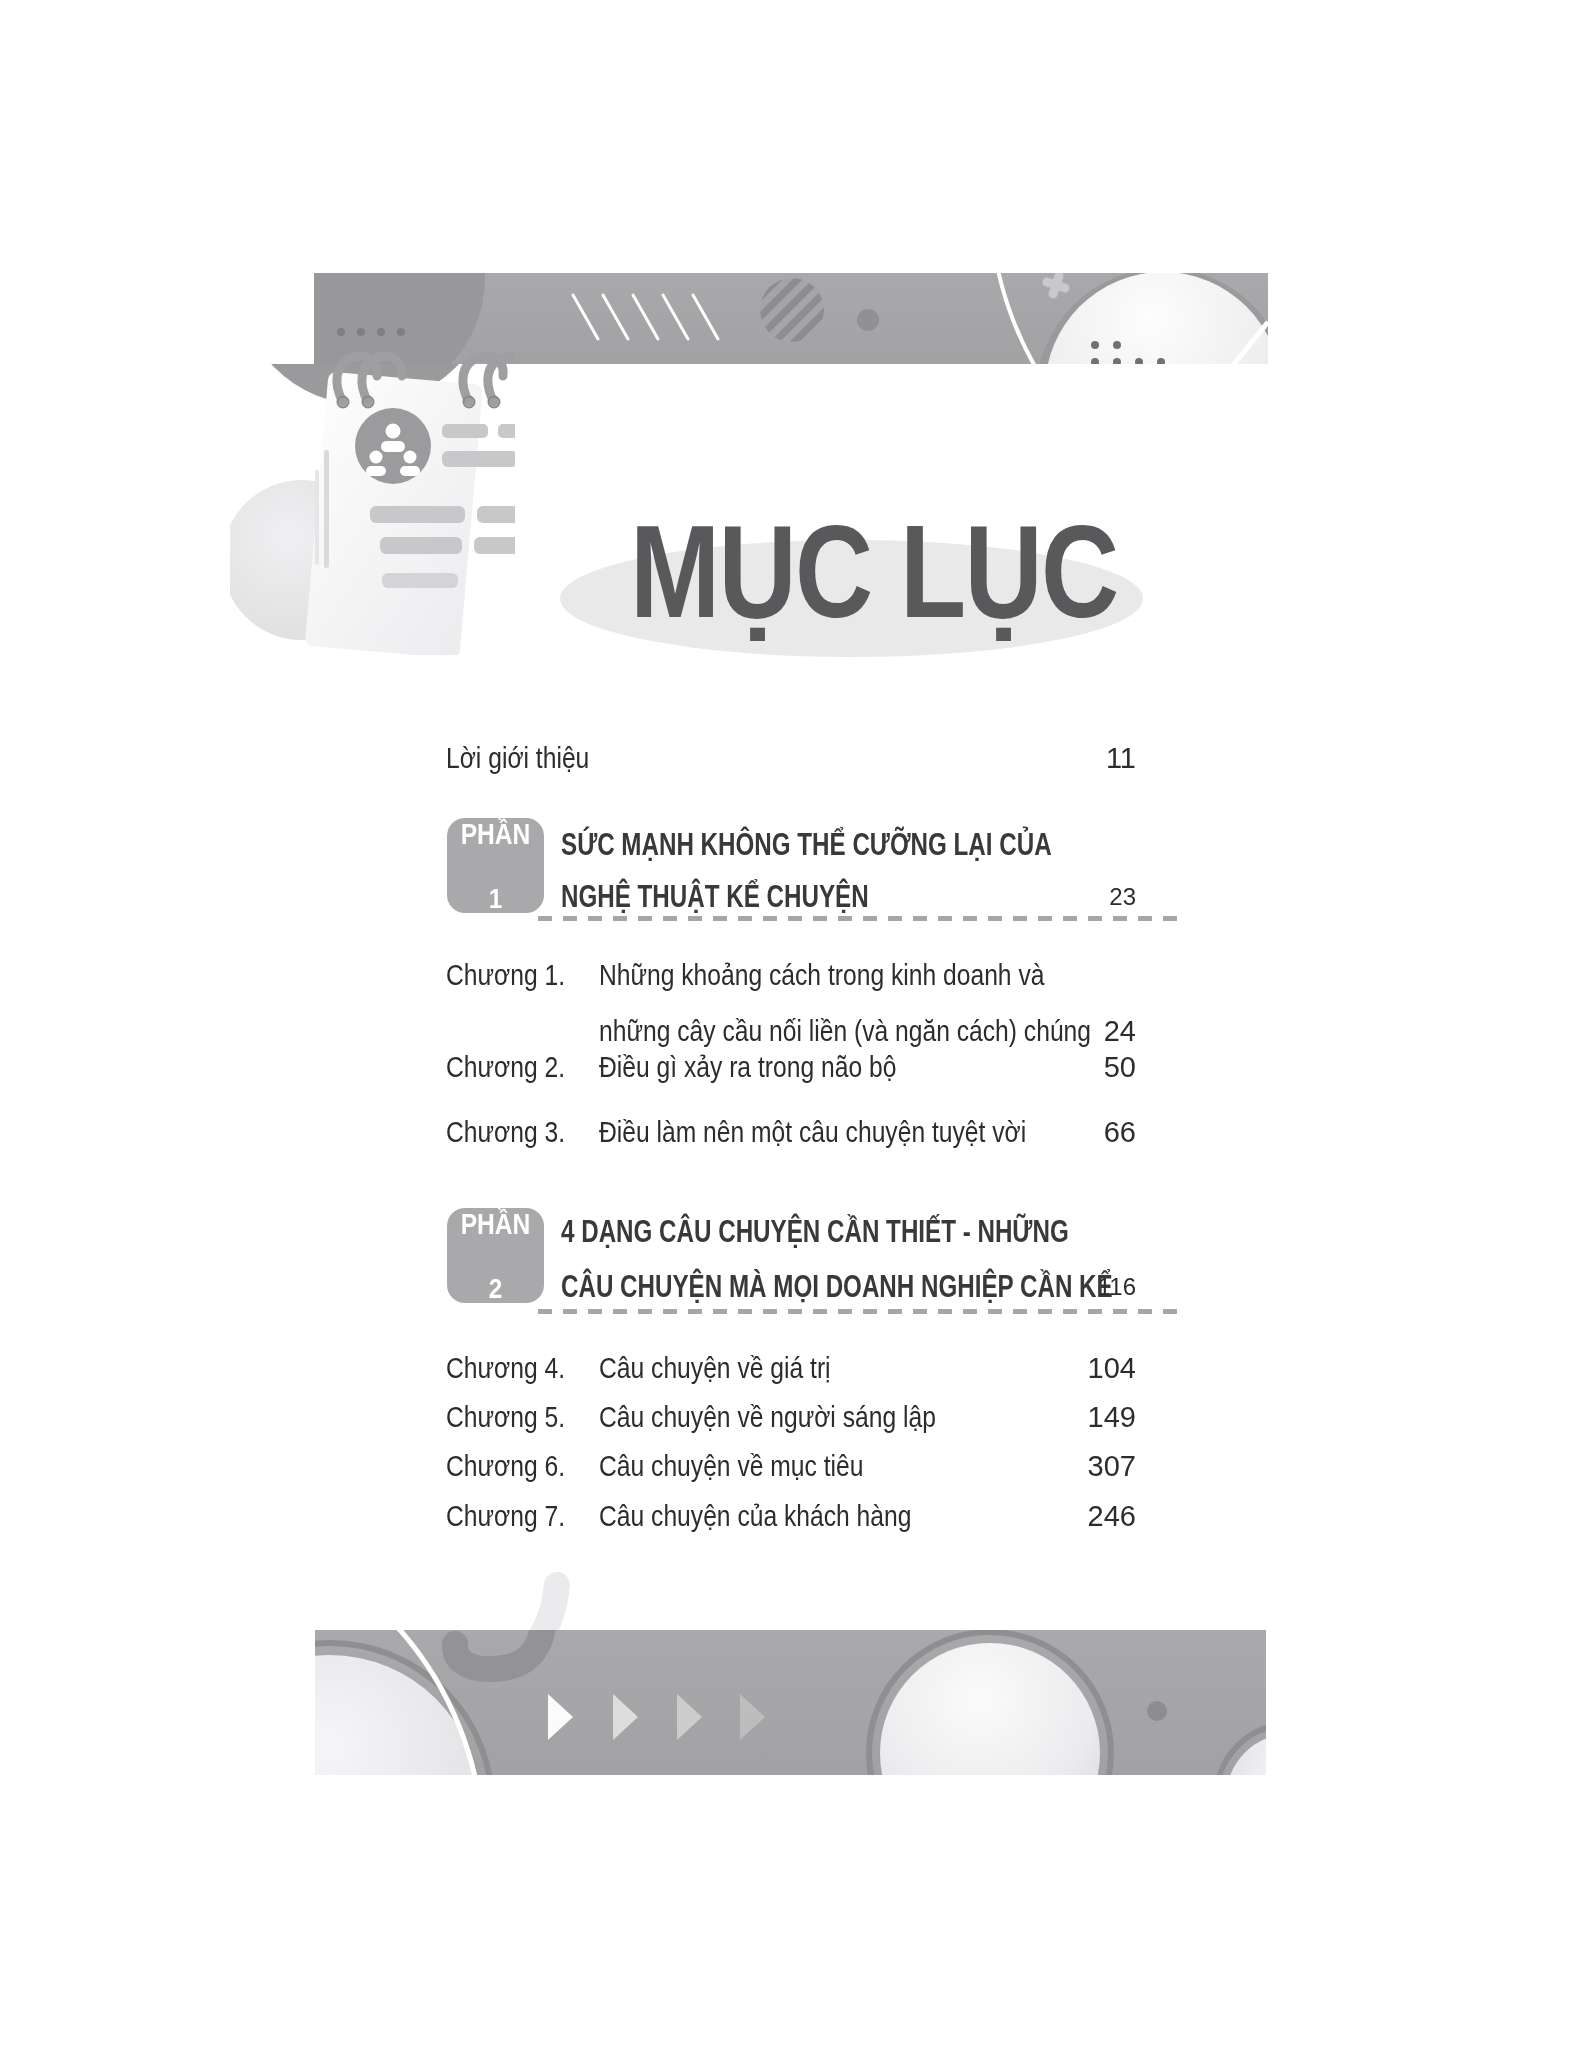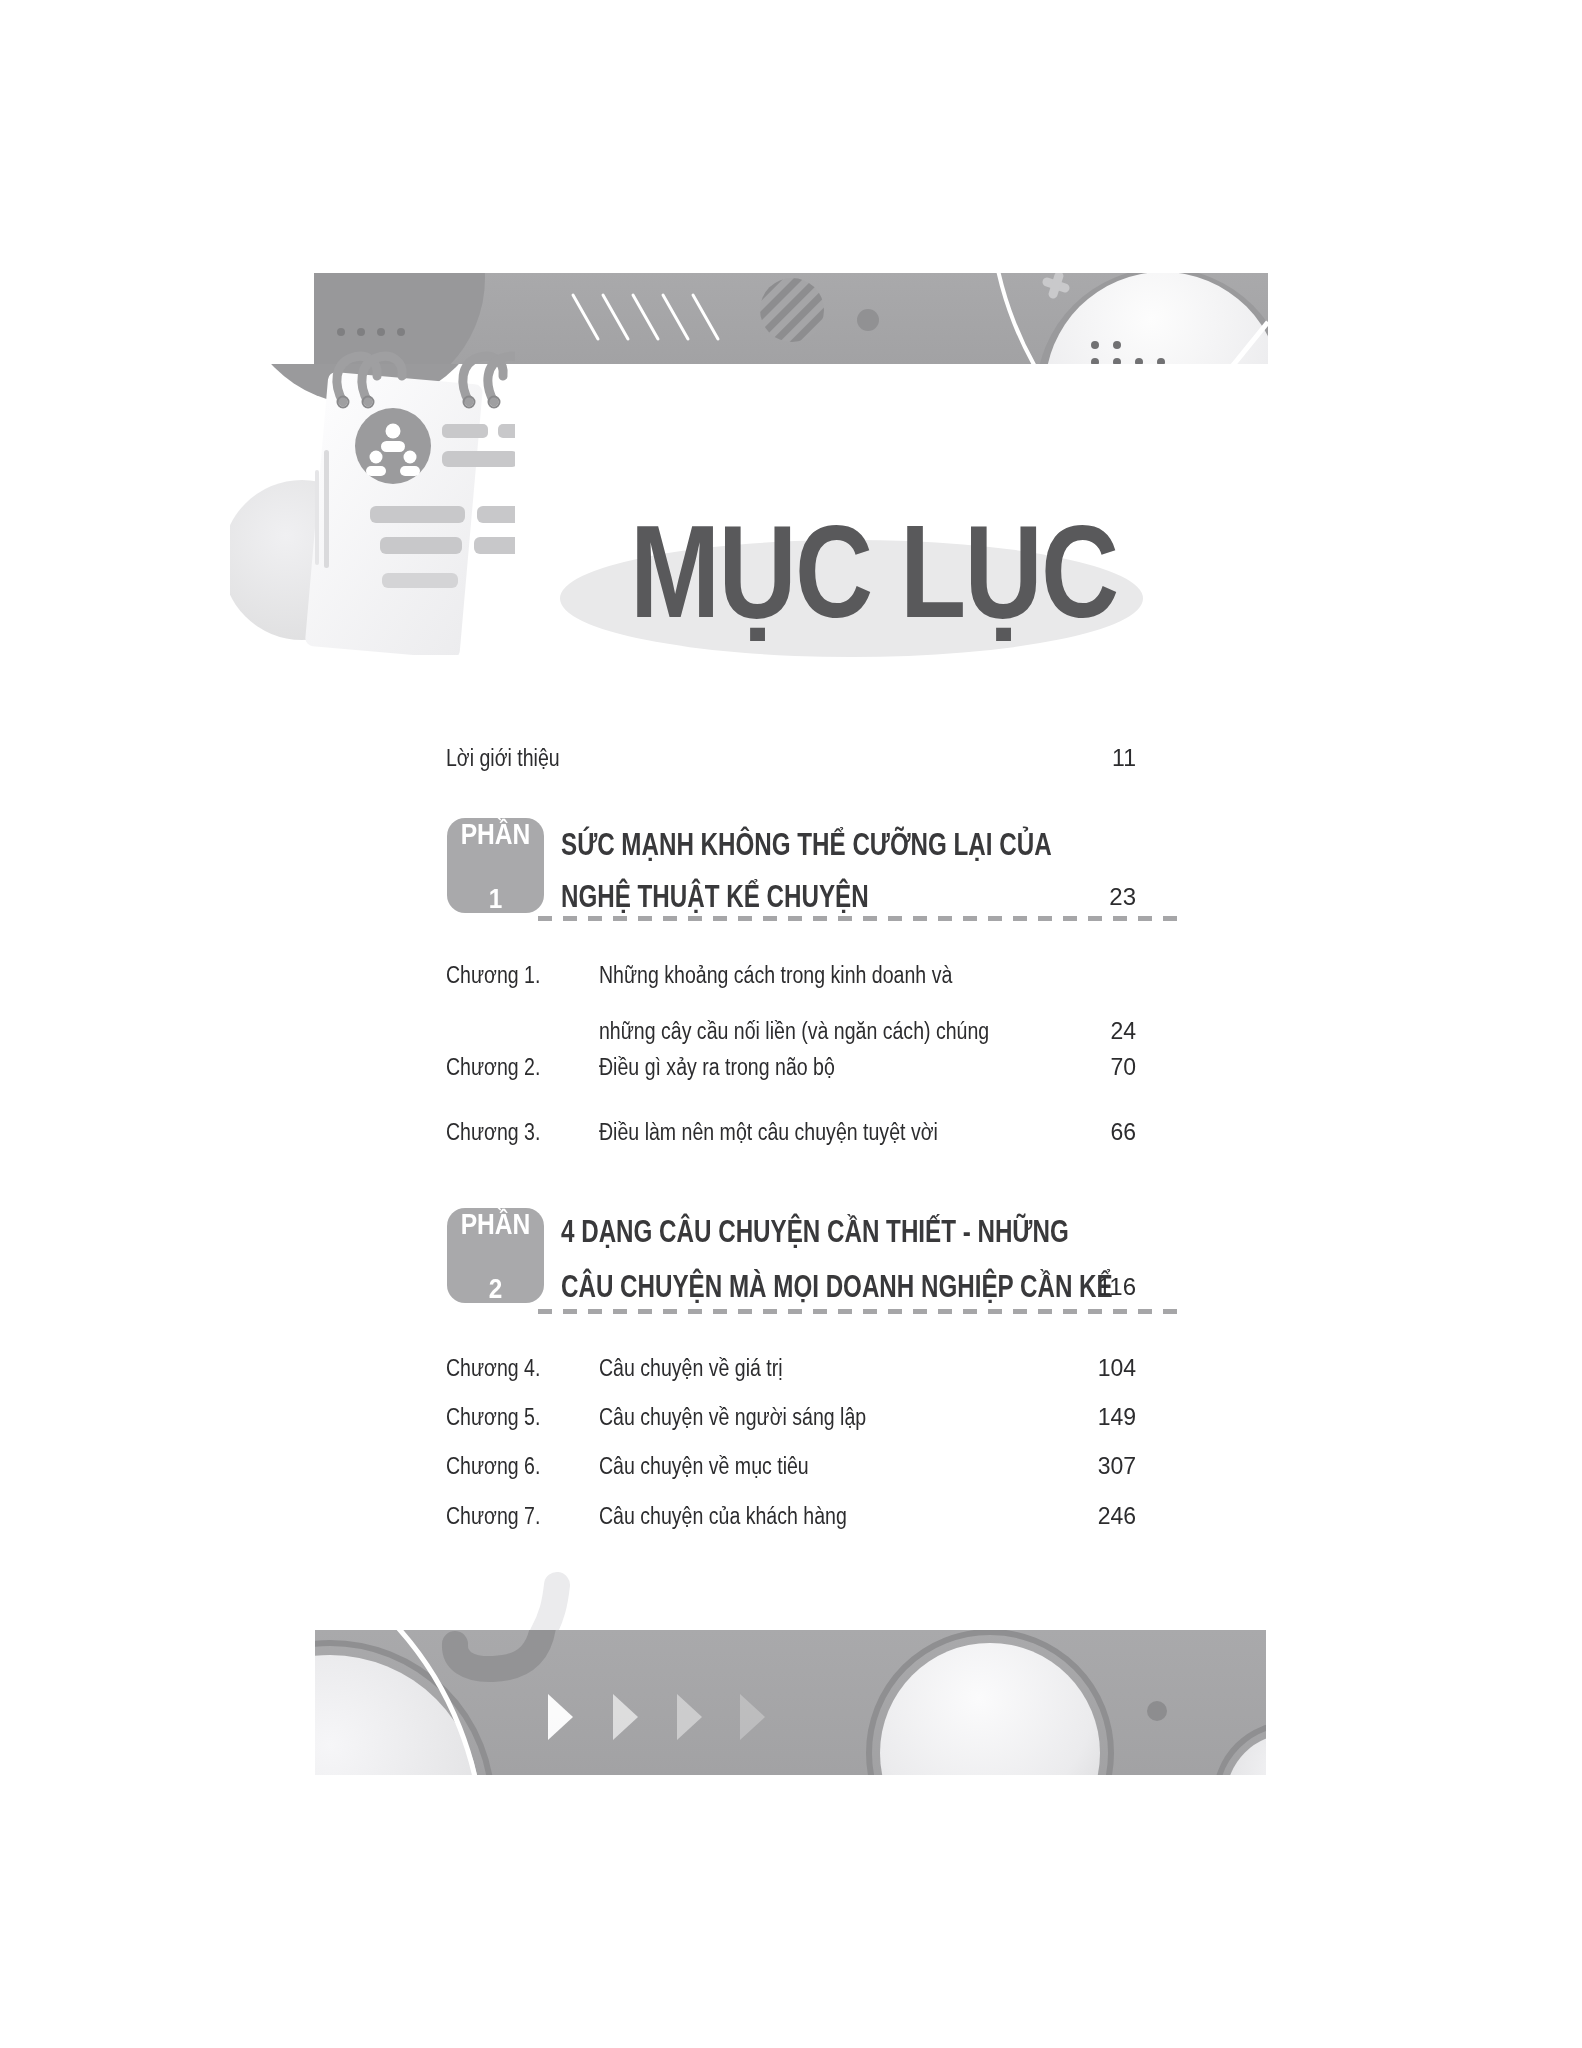--- a/index.html
+++ b/index.html
@@ -14,21 +14,21 @@
   #top-banner{top:273px;height:91px;}
   #bottom-banner{left:315px;top:1630px;width:951px;height:145px;}
   
   #title-ellipse{left:560px;top:540px;width:583px;height:117px;border-radius:50%;
     background:#e9e9ea;}
   #page-title{left:630px;top:506px;font-size:132px;font-weight:700;color:#59595b;
     line-height:1;letter-spacing:-2px;transform:scaleX(.82);transform-origin:left top;
     white-space:nowrap;}
   
   .row{position:absolute;left:446px;width:690px;height:38px;line-height:38px;
-    color:#2c2c2e;font-size:23px;white-space:nowrap;}
+    color:#2c2c2e;font-size:29px;white-space:nowrap;}
   .row .lbl{position:absolute;left:0;transform:scaleX(.85);transform-origin:left center;}
   .row .ttl{position:absolute;left:153px;transform:scaleX(.85);transform-origin:left center;}
   .row .pg{position:absolute;right:0;}
   .hdr{position:absolute;left:446px;width:690px;height:40px;line-height:40px;
     color:#39393b;font-size:31px;font-weight:700;white-space:nowrap;}
   .hdr .htxt{position:absolute;left:115px;transform:scaleX(.78);transform-origin:left center;}
   .hdr .pg{position:absolute;right:0;font-weight:400;color:#2c2c2e;font-size:24px;}
   .badge{position:absolute;left:447px;width:97px;height:95px;border-radius:18px;
     background:#a9a9ab;display:flex;flex-direction:column;align-items:center;
     justify-content:space-between;color:#ffffff;font-weight:700;}
@@ -175,21 +175,21 @@
   <span class="lbl">Chương 1.</span>
   <span class="ttl">Những khoảng cách trong kinh doanh và</span>
 </div>
 <div class="row" style="top:1012px;">
   <span class="ttl">những cây cầu nối liền (và ngăn cách) chúng</span>
   <span class="pg">24</span>
 </div>
 <div class="row" style="top:1048px;">
   <span class="lbl">Chương 2.</span>
   <span class="ttl">Điều gì xảy ra trong não bộ</span>
-  <span class="pg">70</span>
+  <span class="pg">50</span>
 </div>
 <div class="row" style="top:1113px;">
   <span class="lbl">Chương 3.</span>
   <span class="ttl">Điều làm nên một câu chuyện tuyệt vời</span>
   <span class="pg">66</span>
 </div>
 
 <div class="badge" style="top:1208px;">
   <span class="bl">PHẦN</span>
   <span class="bn">2</span>

